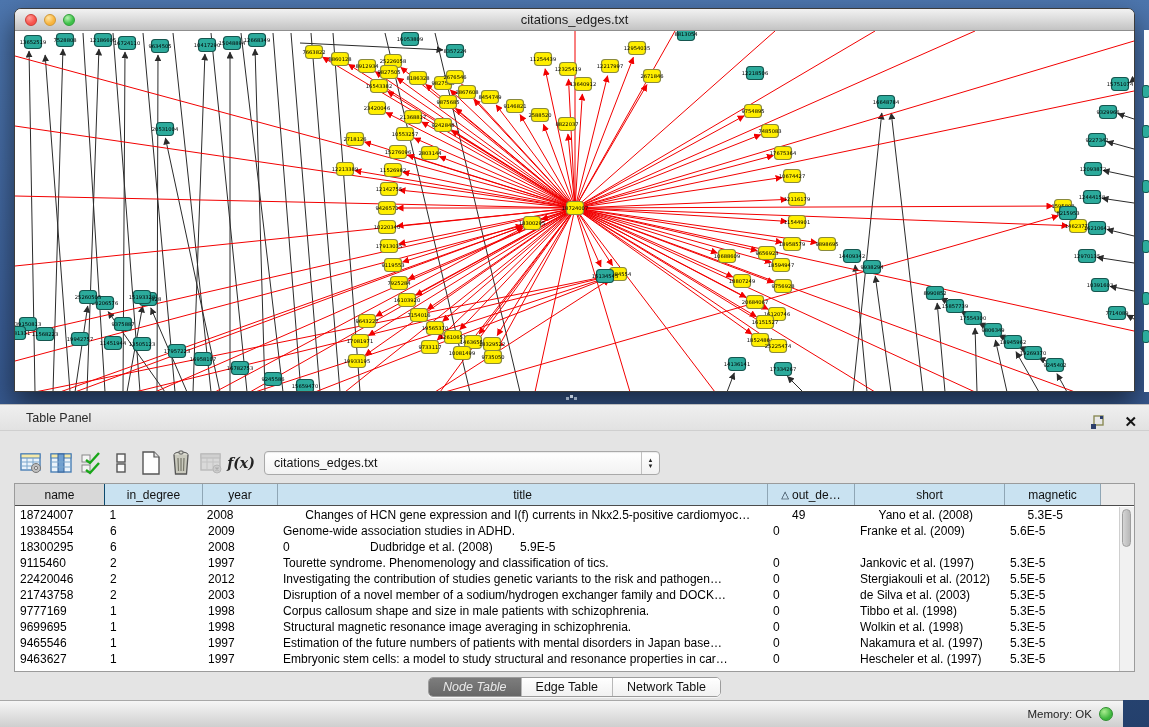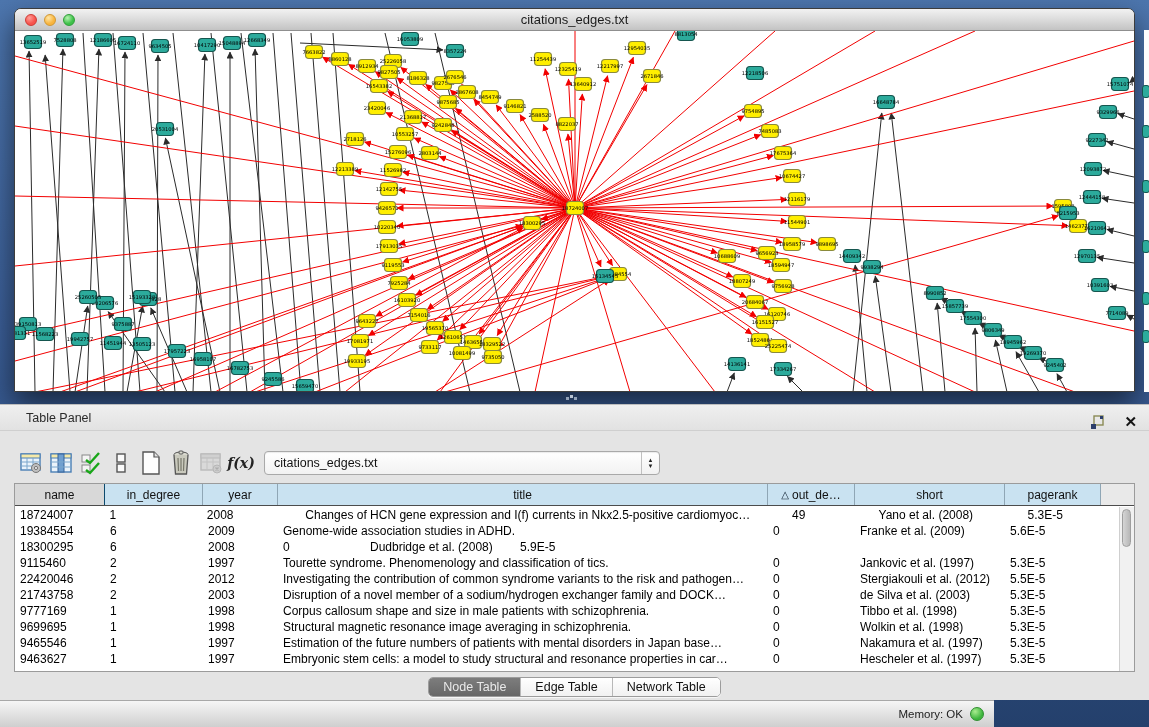--- a/index.html
+++ b/index.html
@@ -74,24 +74,24 @@
     background:linear-gradient(90deg,#d5d5d5,#b7b7b7); border:1px solid #9e9e9e; border-radius:6px; }
 
   
   .tabbar { position:absolute; left:0; top:269px; width:100%; height:26px;
     display:flex; align-items:center; justify-content:center; }
   .segmented { display:flex; border:1px solid #9c9c9c; border-radius:5px; overflow:hidden; height:20px;
     background:#fdfdfd; box-shadow:0 1px 0 rgba(255,255,255,.7); }
   .segment { font-size:12.5px; color:#111; padding:0 14px; display:flex; align-items:center;
     border-right:1px solid #b8b8b8; background:linear-gradient(180deg,#ffffff,#f1f1f1); }
   .segment:last-child { border-right:none; }
-  .segment.selected { background:linear-gradient(180deg,#7d7d7d,#676767); color:#e9e9e9; }
+  .segment.selected { background:linear-gradient(180deg,#7d7d7d,#676767); color:#e9e9e9;font-style:italic; }
 
   
-  .status-bar { position:absolute; left:0; top:700px; width:994px; height:27px;
+  .status-bar { position:absolute; left:0; top:700px; width:1123px; height:27px;
     background:linear-gradient(180deg,#f6f6f6,#cfcfcf); border-top:1px solid #a8a8a8;
     display:flex; align-items:center; justify-content:flex-end; }
   .memory-label { font-size:11.5px; color:#222; margin-right:7px; }
   .status-dot { width:14px; height:14px; border-radius:50%; margin-right:10px;
     background:radial-gradient(circle at 35% 30%, #a9ec8f, #3db53d 65%); border:1px solid #2e8f2e; }
 </style>
 </head>
 <body>
 
 <div class="desktop">
@@ -878,21 +878,21 @@
             <span>title</span>
           </div>
           <div class="th" style="width: 87px;">
             <span class="sort">△</span>
             <span>out_de…</span>
           </div>
           <div class="th" style="width: 150px;">
             <span>short</span>
           </div>
           <div class="th" style="width: 96px;">
-            <span>pagerank</span>
+            <span>magnetic</span>
           </div>
           <div class="th filler"></div>
         </div>
       <div class="tbody">
           <div class="tr">
             <div class="td" style="width: 90px;">18724007</div>
             <div class="td" style="width: 98px;">1</div>
             <div class="td" style="width: 75px;">2008</div>
             <div class="td" style="width: 490px; margin-left: 24px;">Changes of HCN gene expression and I(f) currents in Nkx2.5-positive cardiomyoc…</div>
             <div class="td" style="width: 87px;">49</div>
@@ -922,21 +922,21 @@
             <div class="td" style="width: 75px;">1997</div>
             <div class="td" style="width: 490px;">Tourette syndrome. Phenomenology and classification of tics.</div>
             <div class="td" style="width: 87px;">0</div>
             <div class="td" style="width: 150px;">Jankovic et al. (1997)</div>
             <div class="td" style="width: 96px;">5.3E-5</div>
           </div>
           <div class="tr">
             <div class="td" style="width: 90px;">22420046</div>
             <div class="td" style="width: 98px;">2</div>
             <div class="td" style="width: 75px;">2012</div>
-            <div class="td" style="width: 490px;">Investigating the contribution of common syndrome variants to the risk and pathogen…</div>
+            <div class="td" style="width: 490px;">Investigating the contribution of studies genetic variants to the risk and pathogen…</div>
             <div class="td" style="width: 87px;">0</div>
             <div class="td" style="width: 150px;">Stergiakouli et al. (2012)</div>
             <div class="td" style="width: 96px;">5.5E-5</div>
           </div>
           <div class="tr">
             <div class="td" style="width: 90px;">21743758</div>
             <div class="td" style="width: 98px;">2</div>
             <div class="td" style="width: 75px;">2003</div>
             <div class="td" style="width: 490px;">Disruption of a novel member of a sodium/hydrogen exchanger family and DOCK…</div>
             <div class="td" style="width: 87px;">0</div>

